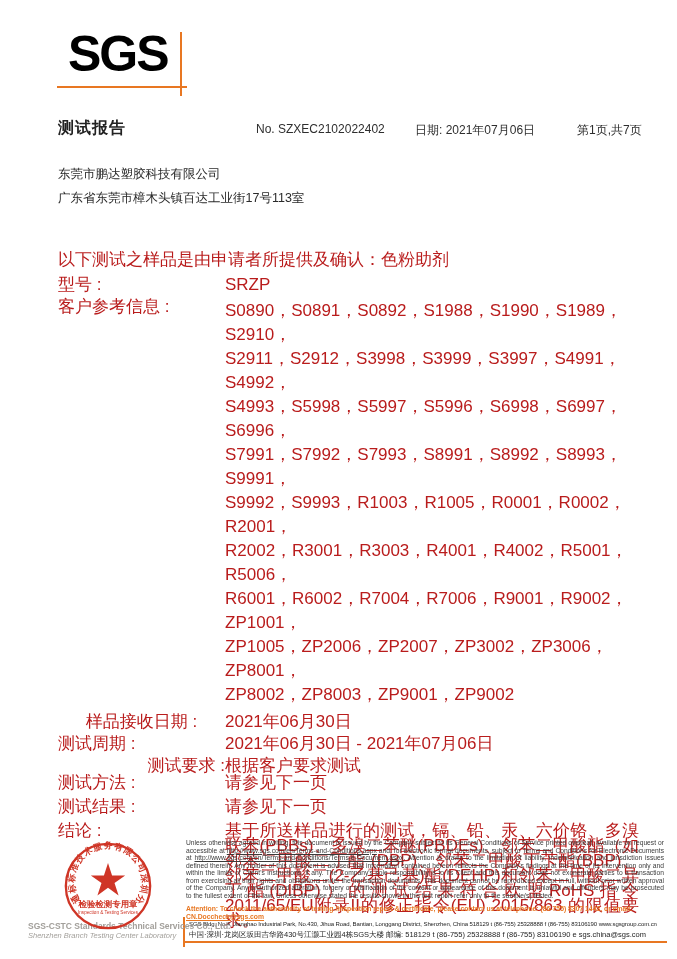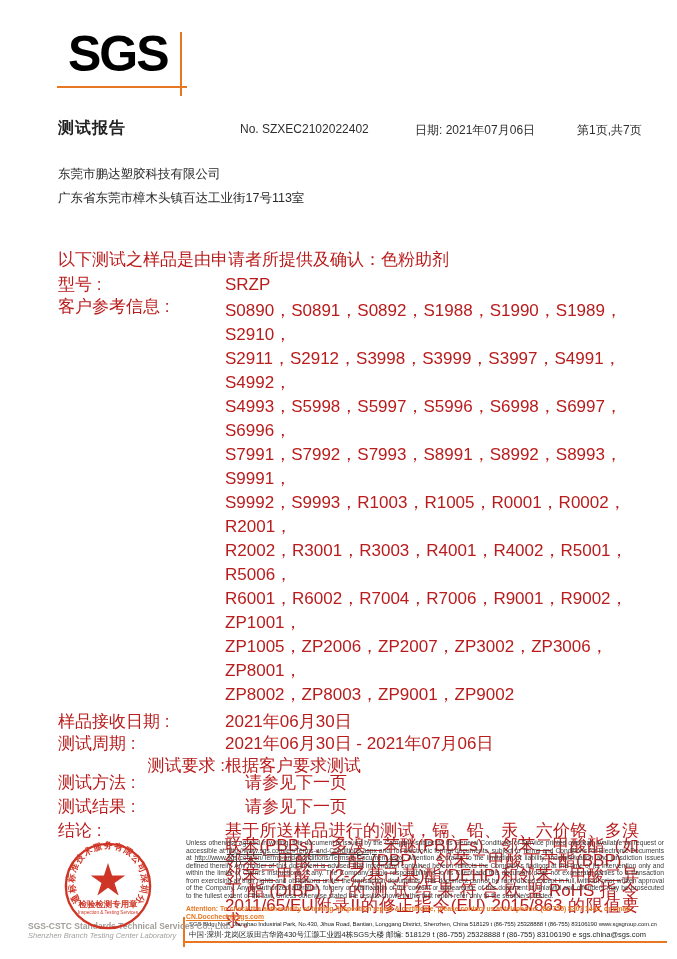--- a/index.html
+++ b/index.html
@@ -8,35 +8,35 @@
     font-family:"Liberation Sans","DejaVu Sans",sans-serif;color:#2e2e2e;
     margin:0 auto;
   }
   
   .logo{position:absolute;left:68px;top:26px;width:120px;height:62px;}
   .logo-text{font-weight:bold;font-size:50px;line-height:56px;color:#000000;letter-spacing:-2px;font-family:"Liberation Sans",sans-serif;}
   .logo-vline{position:absolute;left:180px;top:32px;width:2px;height:64px;background:#e87722;}
   .logo-hline{position:absolute;left:57px;top:86px;width:130px;height:2px;background:#e87722;}
   
   .hdr-title{position:absolute;left:58px;top:118px;font-size:16px;font-weight:bold;color:#222;letter-spacing:1px;}
-  .hdr-no{position:absolute;left:240px;top:122px;font-size:12px;text-align:right;}
+  .hdr-no{position:absolute;left:256px;top:122px;font-size:12px;text-align:right;}
   .hdr-date{position:absolute;left:415px;top:122px;font-size:12px;}
   .hdr-page{position:absolute;left:545px;top:122px;font-size:12px;margin-left:32px;}
   
   .applicant{position:absolute;left:58px;top:162px;font-size:12.5px;line-height:24px;color:#2a2a2a;}
   
   .info{position:absolute;left:58px;top:252px;width:586px;font-size:17px;color:#b91c1c;}
   .statement{margin-bottom:10px;line-height:15px;}
   .row{display:flex;margin-bottom:7px;}
   .row .lbl{width:167px;flex:0 0 167px;line-height:15px;}
   .row .val{line-height:15px;}
   .ref-lines div{line-height:24px;}
   .row.mb2{margin-bottom:2px;text-align:right;}
-  .row.mb9{margin-bottom:9px;gap:20px;}
-  .row.mt4{margin-top:4px;}
+  .row.mb9{margin-bottom:9px;}
+  .row.mt4{margin-top:4px;text-align:center;}
   .conclusion-val{width:414px;line-height:17px;text-align:justify;}
   
   .stamp{position:absolute;left:62px;top:840px;width:92px;height:92px;z-index:3;}
   .cstc{position:absolute;left:28px;top:921px;z-index:2;color:#a29f9a;}
   .cstc .l1{font-size:8.5px;font-weight:bold;line-height:10px;}
   .cstc .l2{font-size:7.5px;line-height:9px;font-style:italic;}
   .legal{position:absolute;left:186px;top:839px;width:478px;font-size:6.7px;line-height:7.5px;text-align:justify;color:#3b3b3b;z-index:1;}
   .legal .url{text-decoration:underline;}
   .attention{position:absolute;left:186px;top:905px;width:478px;font-size:6.8px;line-height:7.5px;font-weight:bold;color:#e87722;}
   .attention .email{text-decoration:underline;}

